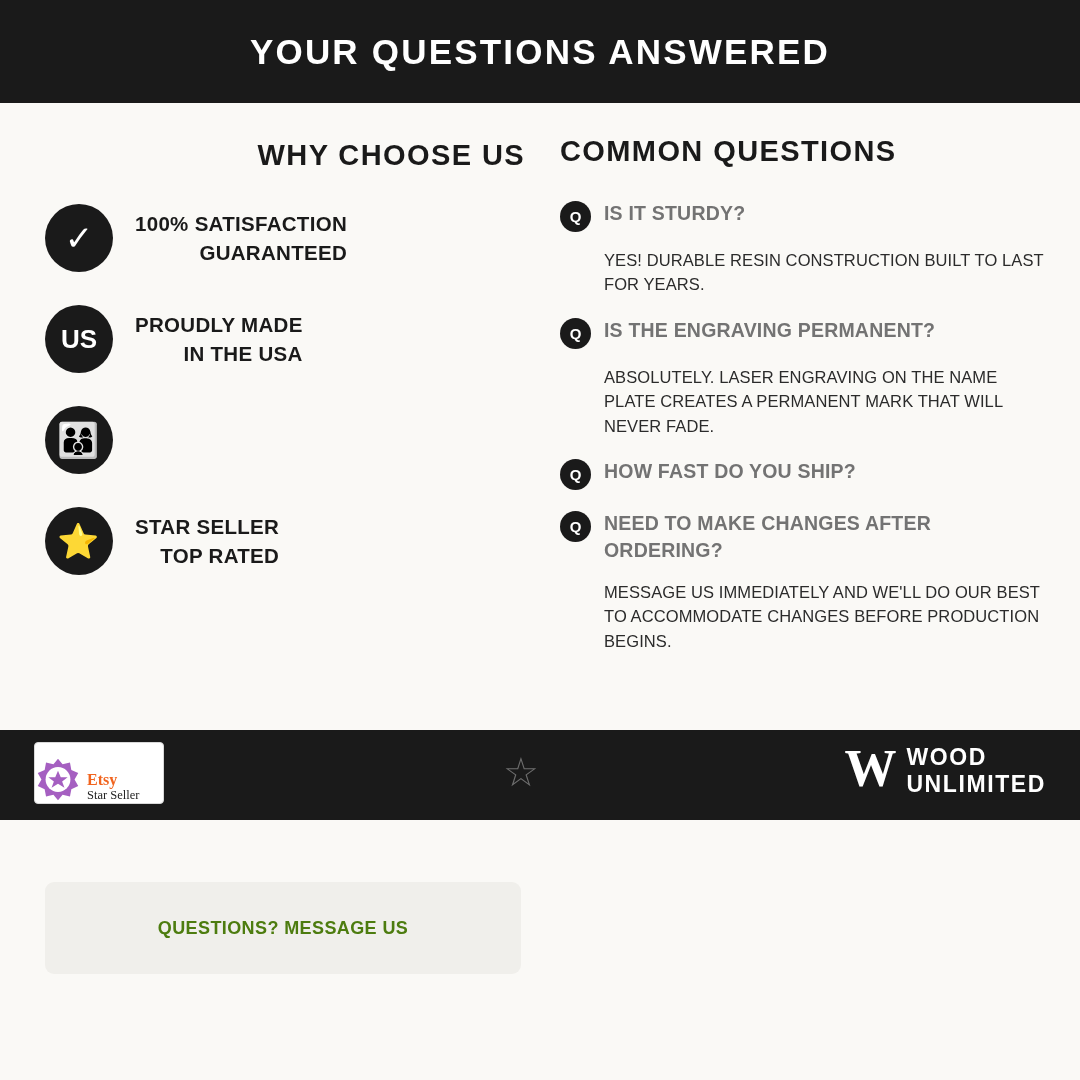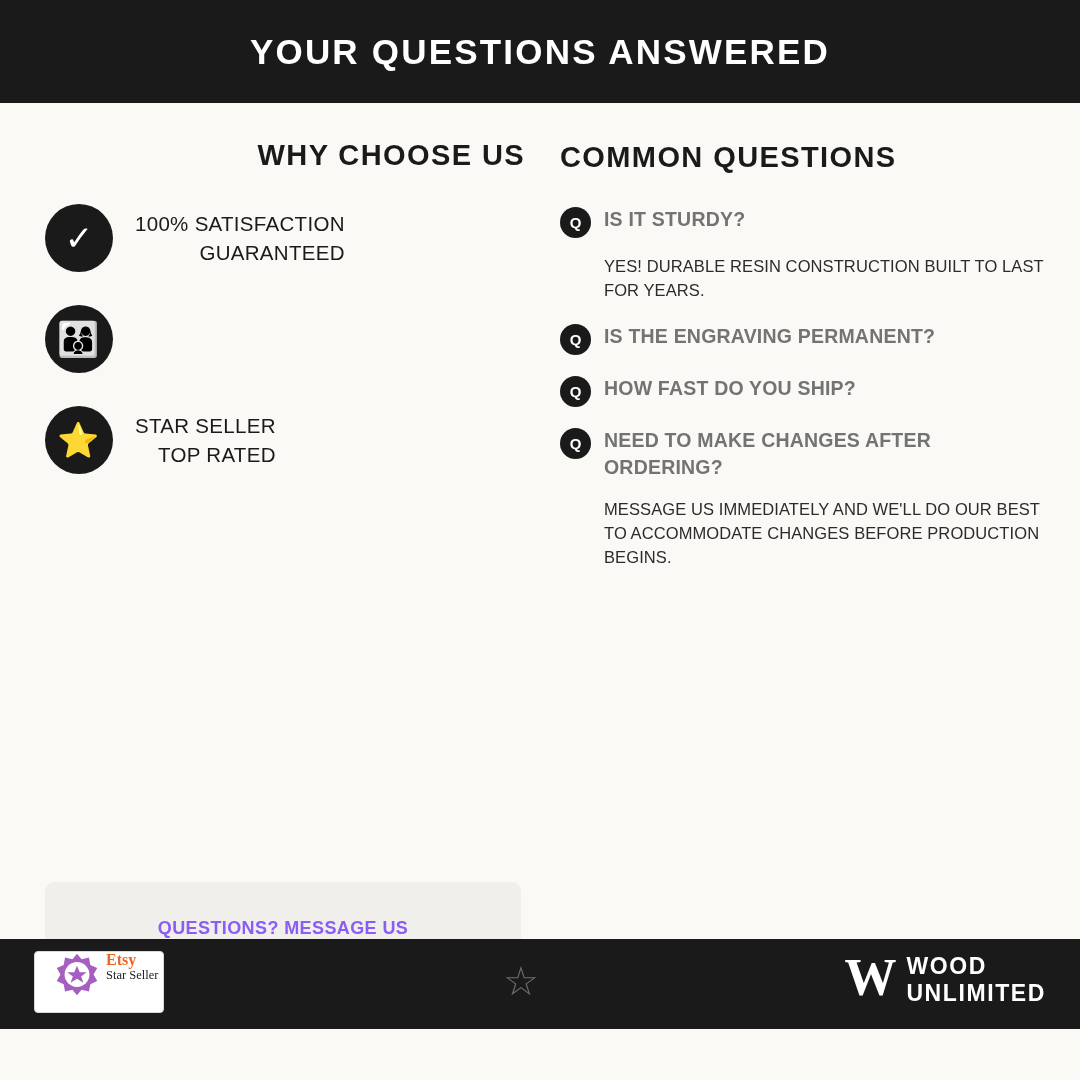--- a/index.html
+++ b/index.html
@@ -4,21 +4,21 @@
 <style>
   * { box-sizing: border-box; margin: 0; padding: 0; }
   html, body {
     width: 1080px; height: 1080px;
     font-family: "Liberation Sans", sans-serif;
     background: #faf9f6;
     overflow: hidden;
   }
   .page {
     position: relative;
-    width: 1080px; height: 1029px;
+    width: 1080px; height: 820px;
     background: #faf9f6;
     display: flex;
     flex-direction: column;
   }
 
   
   .header {
     height: 103px;
     background: #1a1a1a;
     display: flex;
@@ -44,21 +44,21 @@
   .col-left {
     position: absolute;
     left: 45px;
     top: 36px;
     width: 480px;
     text-align: right;
   }
   .col-right {
     position: absolute;
     left: 560px;
-    top: 38px;
+    top: 32px;
     width: 490px;
   }
 
   .section-title {
     font-size: 29px;
     font-weight: bold;
     letter-spacing: 1.4px;
     color: #1a1a1a;
     text-transform: uppercase;
     margin-bottom: 32px;
@@ -81,21 +81,21 @@
     flex: 0 0 auto;
     margin-right: 22px;
     font-size: 26px;
     font-weight: bold;
     line-height: 1;
   }
   .benefit-badge.emoji { font-size: 34px; }
   .benefit-badge .check { font-size: 34px; font-weight: normal; }
   .benefit-text {
     font-size: 20.5px;
-    font-weight: normal;
+    font-weight: bold;
     line-height: 1.42;
     color: #1a1a1a;
     text-transform: uppercase;
     letter-spacing: 0.3px;
   }
 
   
   .faq-item { margin-bottom: 20px; }
   .faq-q-row {
     display: flex;
@@ -145,21 +145,21 @@
     background: #f0efeb;
     border-radius: 9px;
     display: flex;
     flex-direction: column;
     align-items: center;
     justify-content: center;
   }
   .cta-line {
     font-size: 18px;
     font-weight: bold;
-    color: #8b5cf6;
+    color: #4d7c0f;
     text-transform: uppercase;
     letter-spacing: 0.4px;
     line-height: 1.5;
   }
 
   
   .footer {
     height: 90px;
     background: #1a1a1a;
     flex: 0 0 auto;
@@ -169,22 +169,22 @@
   }
   .etsy-badge {
     position: absolute;
     left: 34px;
     top: 12px;
     width: 130px; height: 62px;
     background: #ffffff;
     border: 1px solid #d9d9d9;
     border-radius: 4px;
     display: flex;
-    align-items: flex-start;
-    padding-left: 19px;
+    align-items: flex-end;
+    padding-left: 0;
   }
   .etsy-rosette {
     width: 46px; height: 46px;
     flex: 0 0 auto;
     margin-right: 6px;
   }
   .etsy-texts { display: flex; flex-direction: column; }
   .etsy-word {
     color: #f1641e;
     font-size: 16px;
@@ -251,20 +251,27 @@
       <div class="benefit">
         <div class="benefit-badge">
           <span class="check">✓</span>
         </div>
         <div class="benefit-text">
           <span>100% SATISFACTION</span><br>
           <span>GUARANTEED</span>
         </div>
       </div>
 
+      <div class="benefit">
+        <div class="benefit-badge">US</div>
+        <div class="benefit-text">
+          <span>PROUDLY MADE</span><br>
+          <span>IN THE USA</span>
+        </div>
+      </div>
 
       <div class="benefit">
         <div class="benefit-badge emoji">👨‍👩‍👦</div>
       </div>
 
       <div class="benefit">
         <div class="benefit-badge emoji">⭐</div>
         <div class="benefit-text">
           <span>STAR SELLER</span><br>
           <span>TOP RATED</span>
@@ -281,20 +288,21 @@
           <div class="faq-q">IS IT STURDY?</div>
         </div>
         <div class="faq-a">YES! DURABLE RESIN CONSTRUCTION BUILT TO LAST FOR YEARS.</div>
       </div>
 
       <div class="faq-item">
         <div class="faq-q-row">
           <div class="q-badge">Q</div>
           <div class="faq-q">IS THE ENGRAVING PERMANENT?</div>
         </div>
+        <div class="faq-a">ABSOLUTELY. LASER ENGRAVING ON THE NAME PLATE CREATES A PERMANENT MARK THAT WILL NEVER FADE.</div>
       </div>
 
       <div class="faq-item">
         <div class="faq-q-row">
           <div class="q-badge">Q</div>
           <div class="faq-q">HOW FAST DO YOU SHIP?</div>
         </div>
       </div>
 
       <div class="faq-item">

